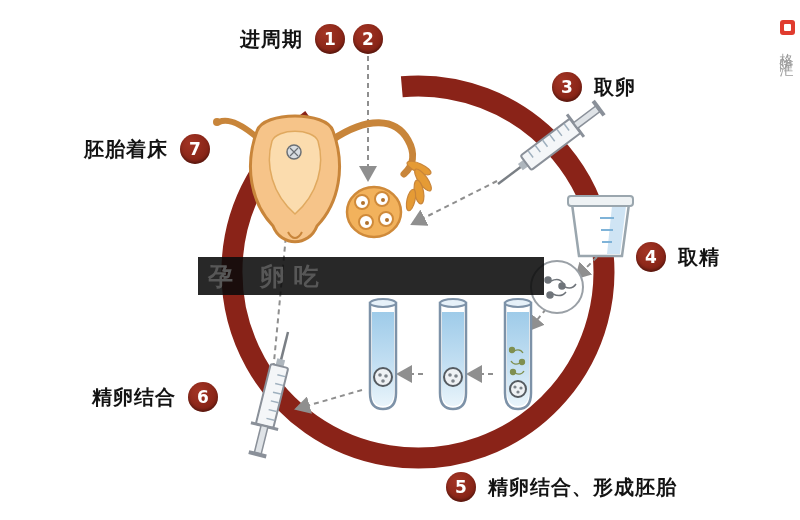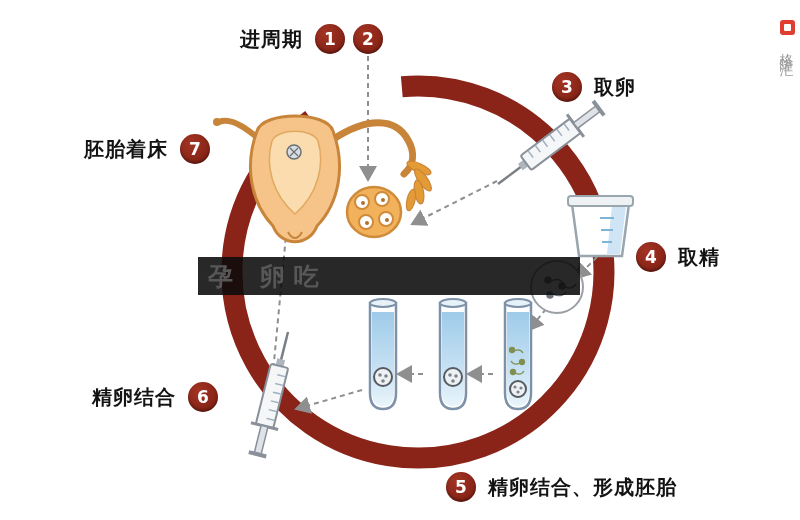--- a/index.html
+++ b/index.html
@@ -14,21 +14,21 @@
     background:radial-gradient(circle at 35% 30%, #a23424, #7a1c10);
     color:#fff;font-weight:bold;font-size:17px;line-height:1;
     display:flex;align-items:center;justify-content:center;
     box-shadow:inset 0 -2px 3px rgba(0,0,0,.35);
     flex:0 0 auto;
   }
   .step-label{
     font-size:20px;font-weight:700;color:#131313;letter-spacing:1px;white-space:nowrap;
   }
   .wm-band{
-    position:absolute;left:198px;top:257px;width:382px;height:38px;
+    position:absolute;left:198px;top:257px;width:346px;height:38px;
     background:rgba(10,10,10,0.88);display:flex;align-items:center;
     padding-left:10px;box-sizing:border-box;
   }
   .wm-band span{
     font-size:25px;font-weight:700;color:#575757;letter-spacing:9px;white-space:nowrap;
   }
   .brand{
     position:absolute;right:4px;top:20px;display:flex;flex-direction:column;
     align-items:center;gap:7px;
   }

